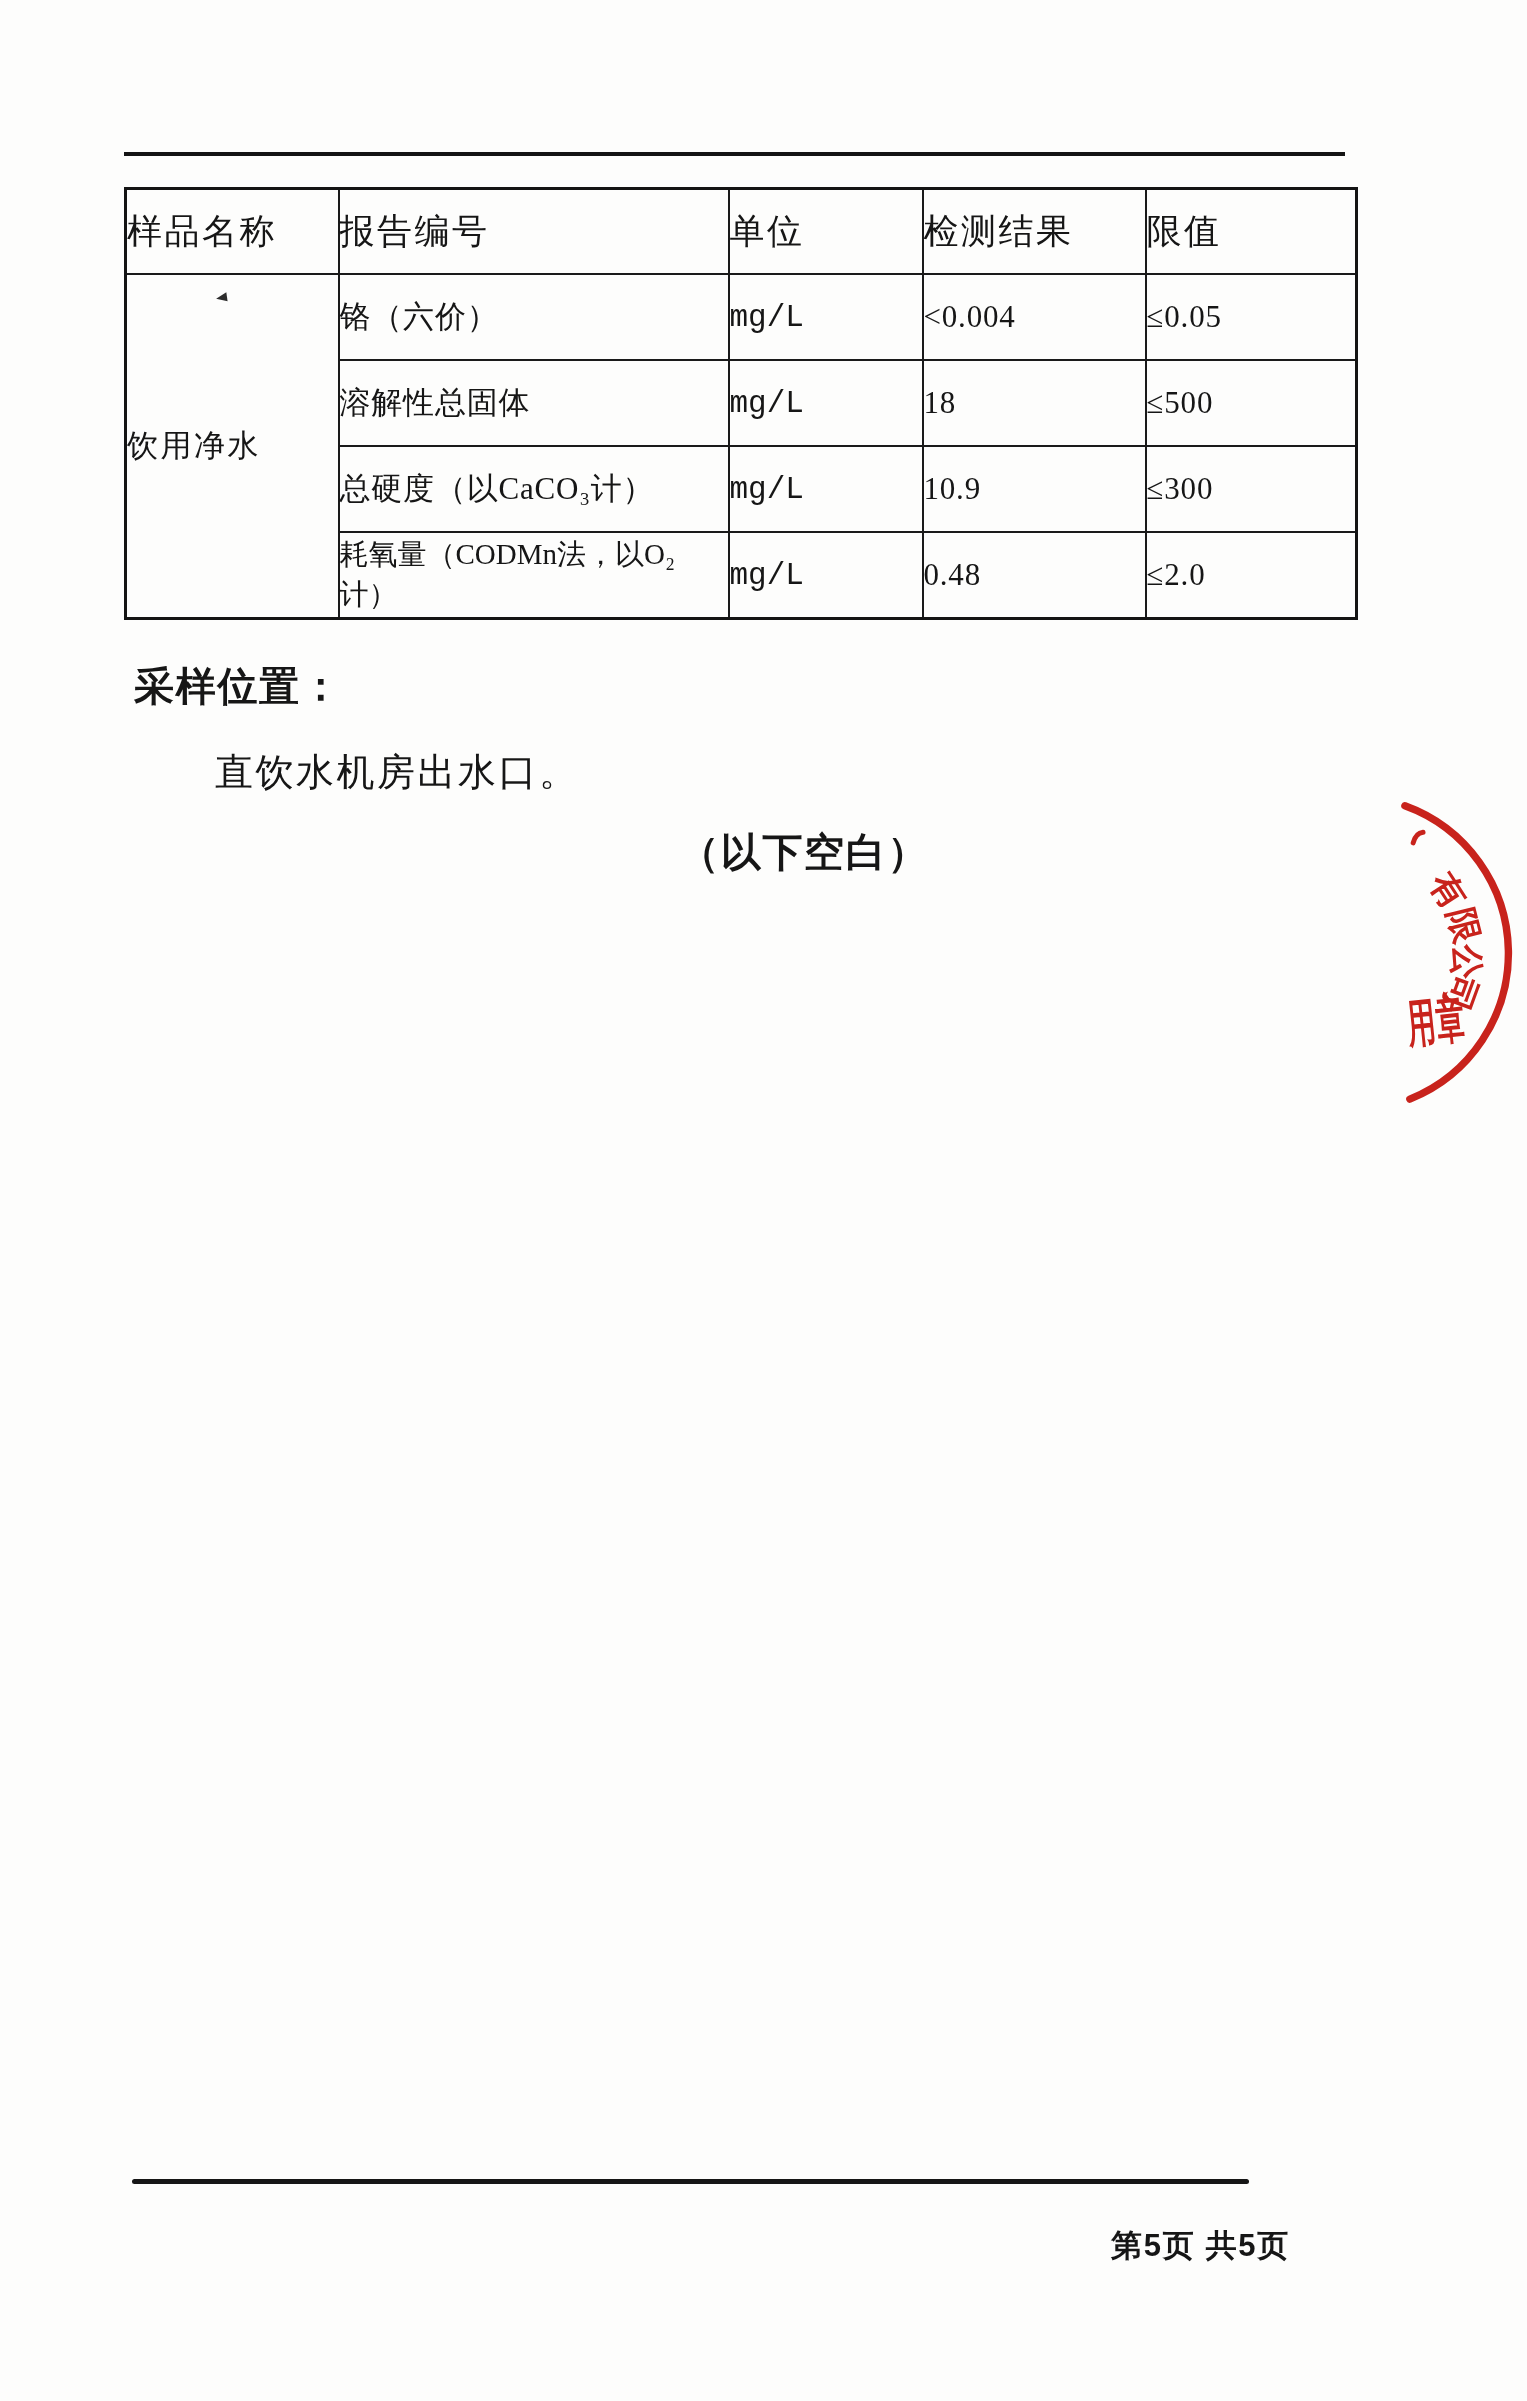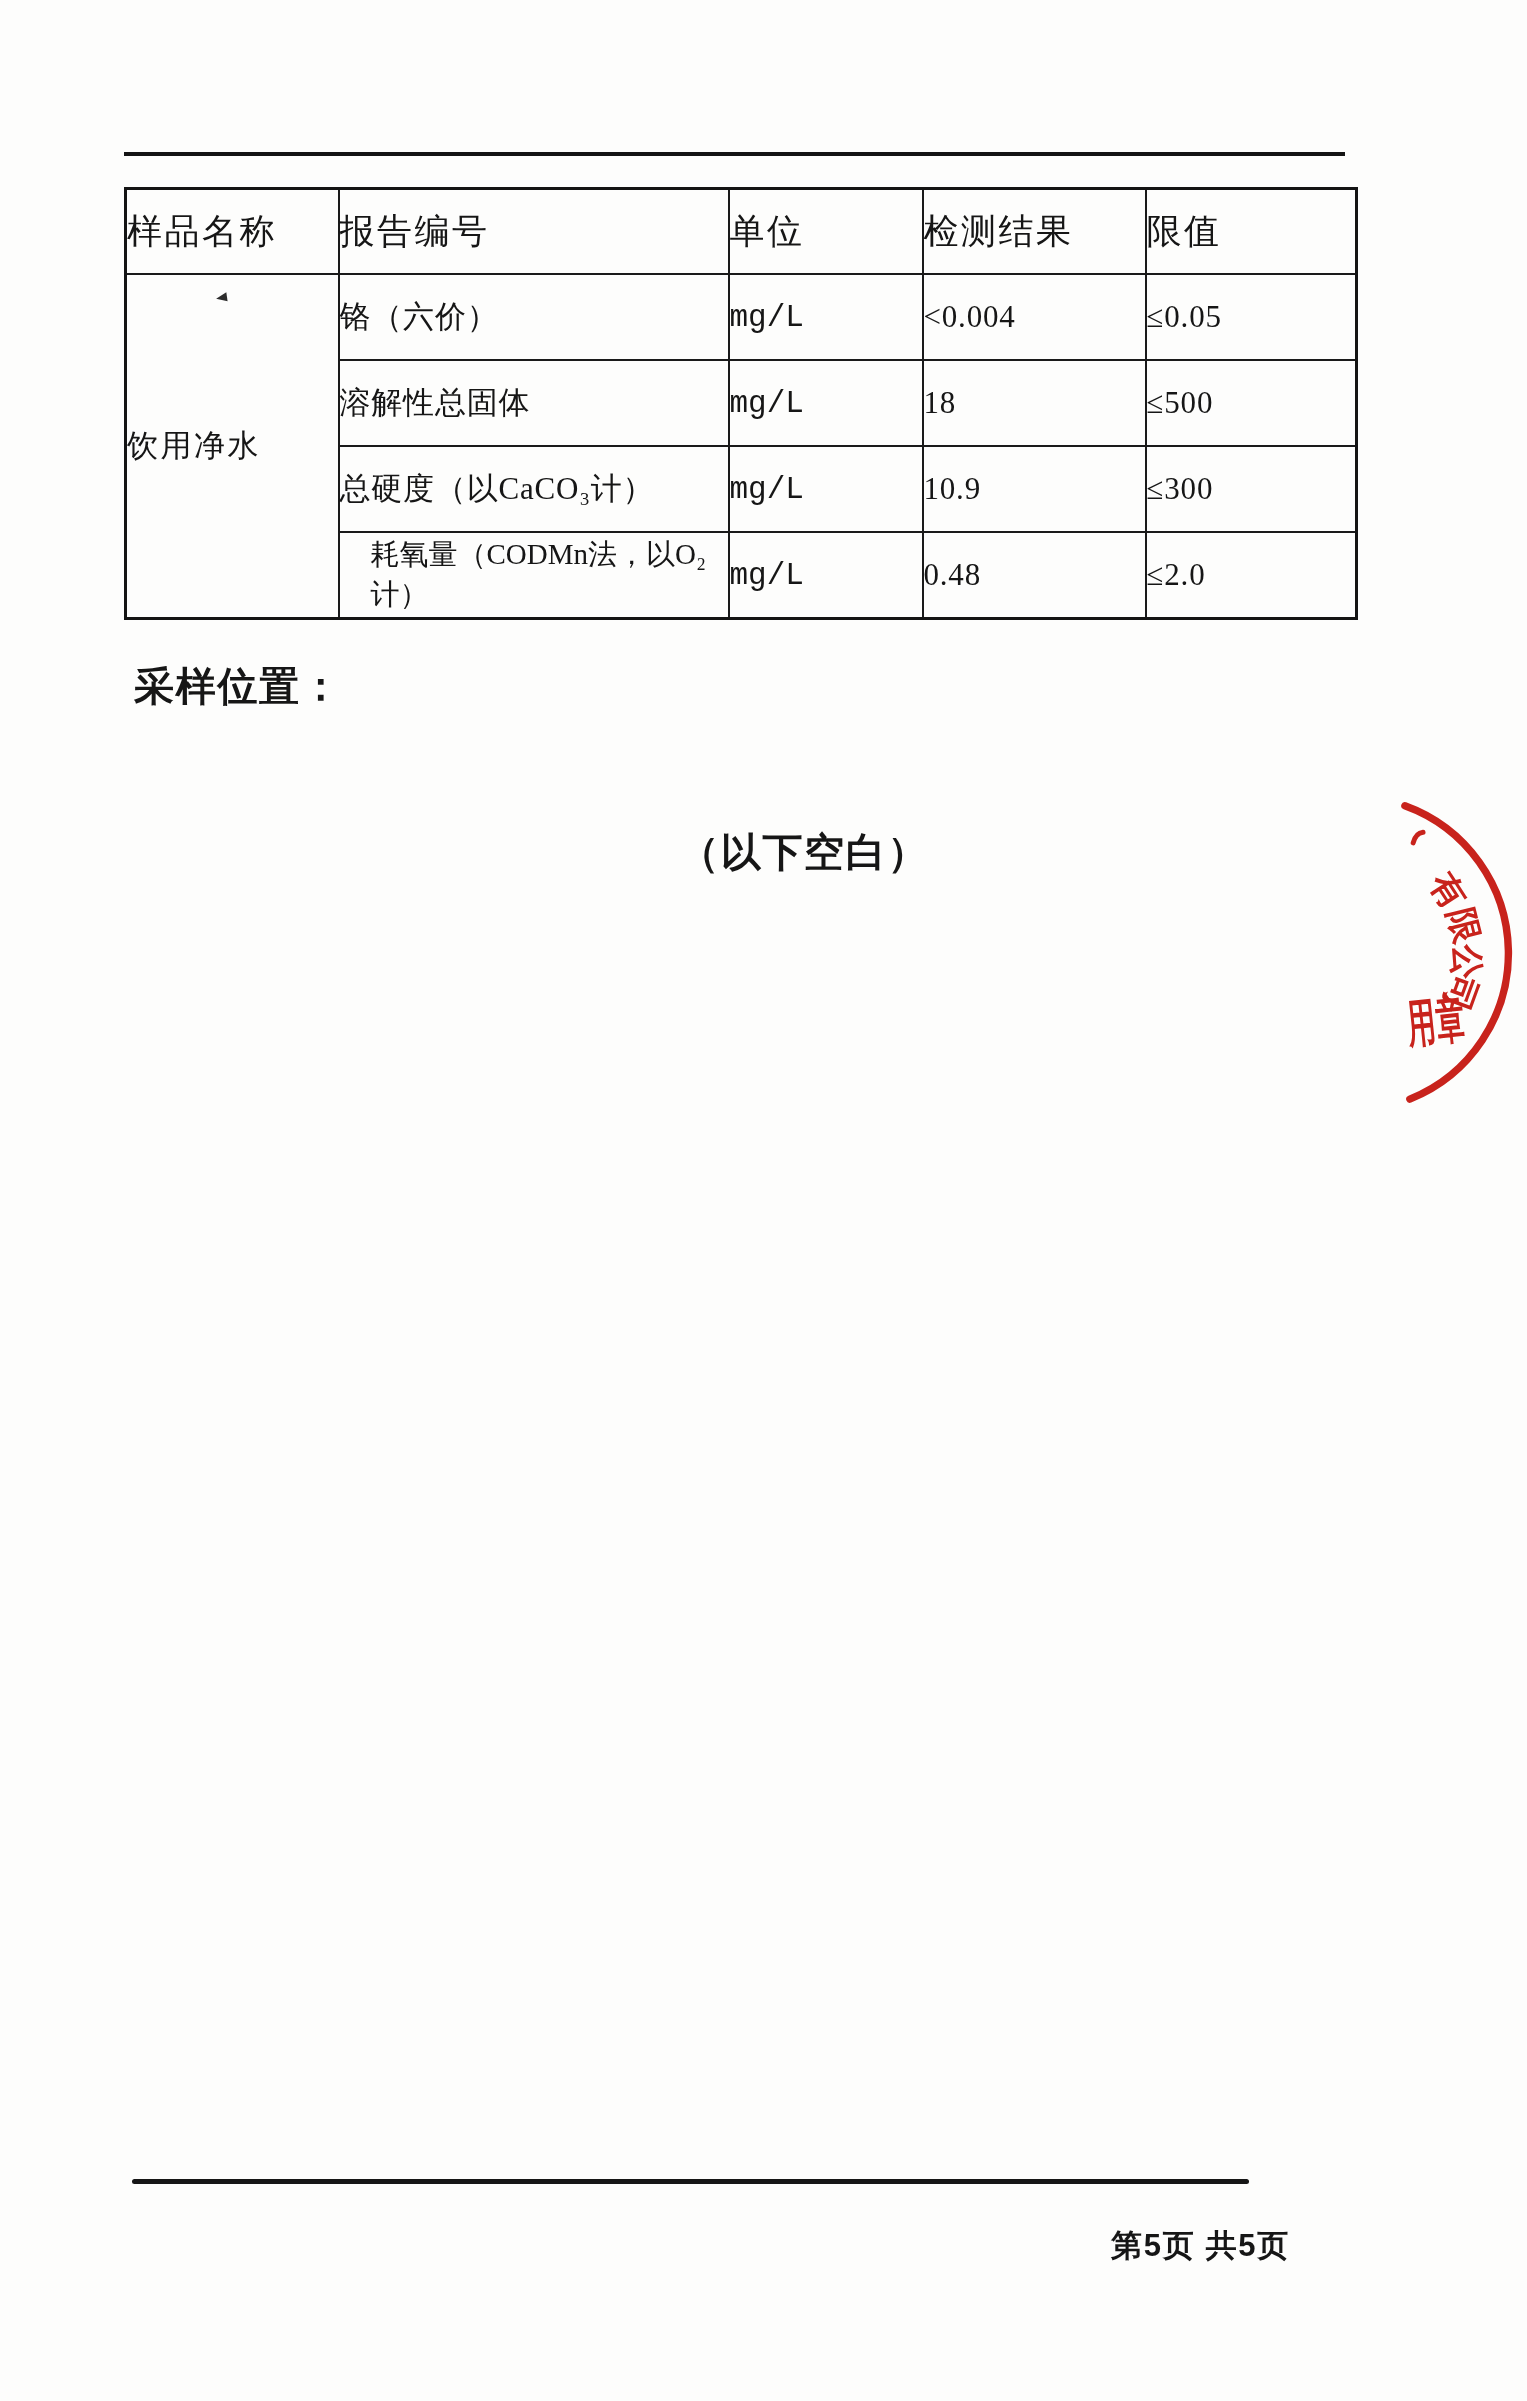--- a/index.html
+++ b/index.html
@@ -38,21 +38,21 @@
   table.results td{
     border:2.5px solid #1a1a1a;
     vertical-align:middle;
     padding:0;
     font-size:31px;
   }
   tr.head-row td{height:83px;font-size:35px;letter-spacing:2.5px;}
   tr.data-row td{height:84px;}
   td.sample-cell{font-size:35px;letter-spacing:2.5px;position:relative;}
   td.item-cell{font-size:33px;letter-spacing:0.8px;}
-  td.item-cell.tight{font-size:29px;letter-spacing:0;padding-left:31px;}
+  td.item-cell.tight{font-size:29px;letter-spacing:0;}
   td.unit-cell{font-size:29px;font-family:Liberation Mono, monospace;}
   td.value-cell{font-size:31px;letter-spacing:0.8px;}
   .stray-mark{
     position:absolute;left:89px;top:18px;
     width:0;height:0;
     border-top:5px solid transparent;
     border-bottom:4.1px solid transparent;
     border-right:11.6px solid #2c2c2c;
     transform:rotate(-8deg);
   }
@@ -132,20 +132,21 @@
       <tr class="data-row">
         <td class="item-cell tight">耗氧量（CODMn法，以O₂计）</td>
         <td class="unit-cell">mg/L</td>
         <td class="value-cell">0.48</td>
         <td class="value-cell">≤2.0</td>
       </tr>
     </tbody>
   </table>
 
   <div class="sampling-heading sans">采样位置：</div>
+  <div class="sampling-location">直饮水机房出水口。</div>
   <div class="blank-note sans">（以下空白）</div>
 
   <svg class="stamp" width="347" height="339" viewBox="0 0 420 410">
     <path d="M271 25 A190 190 0 0 1 277 380" fill="none" stroke-width="9" stroke-linecap="round" stroke="#c8231c"></path>
     <path d="M281 70 Q284 58 293 57" fill="none" stroke-width="6" stroke-linecap="round" stroke="#c8231c"></path>
     <g font-family="Liberation Serif, DejaVu Serif, serif" font-weight="700" font-size="42" text-anchor="middle" dominant-baseline="central" fill="#c8231c">
       <text x="323" y="128" transform="rotate(57 323 128)">有</text>
       <text x="342" y="170" transform="rotate(76 342 170)">限</text>
       <text x="346" y="214" transform="rotate(94 346 214)">公</text>
       <text x="338" y="252" transform="rotate(110 338 252)">司</text>

